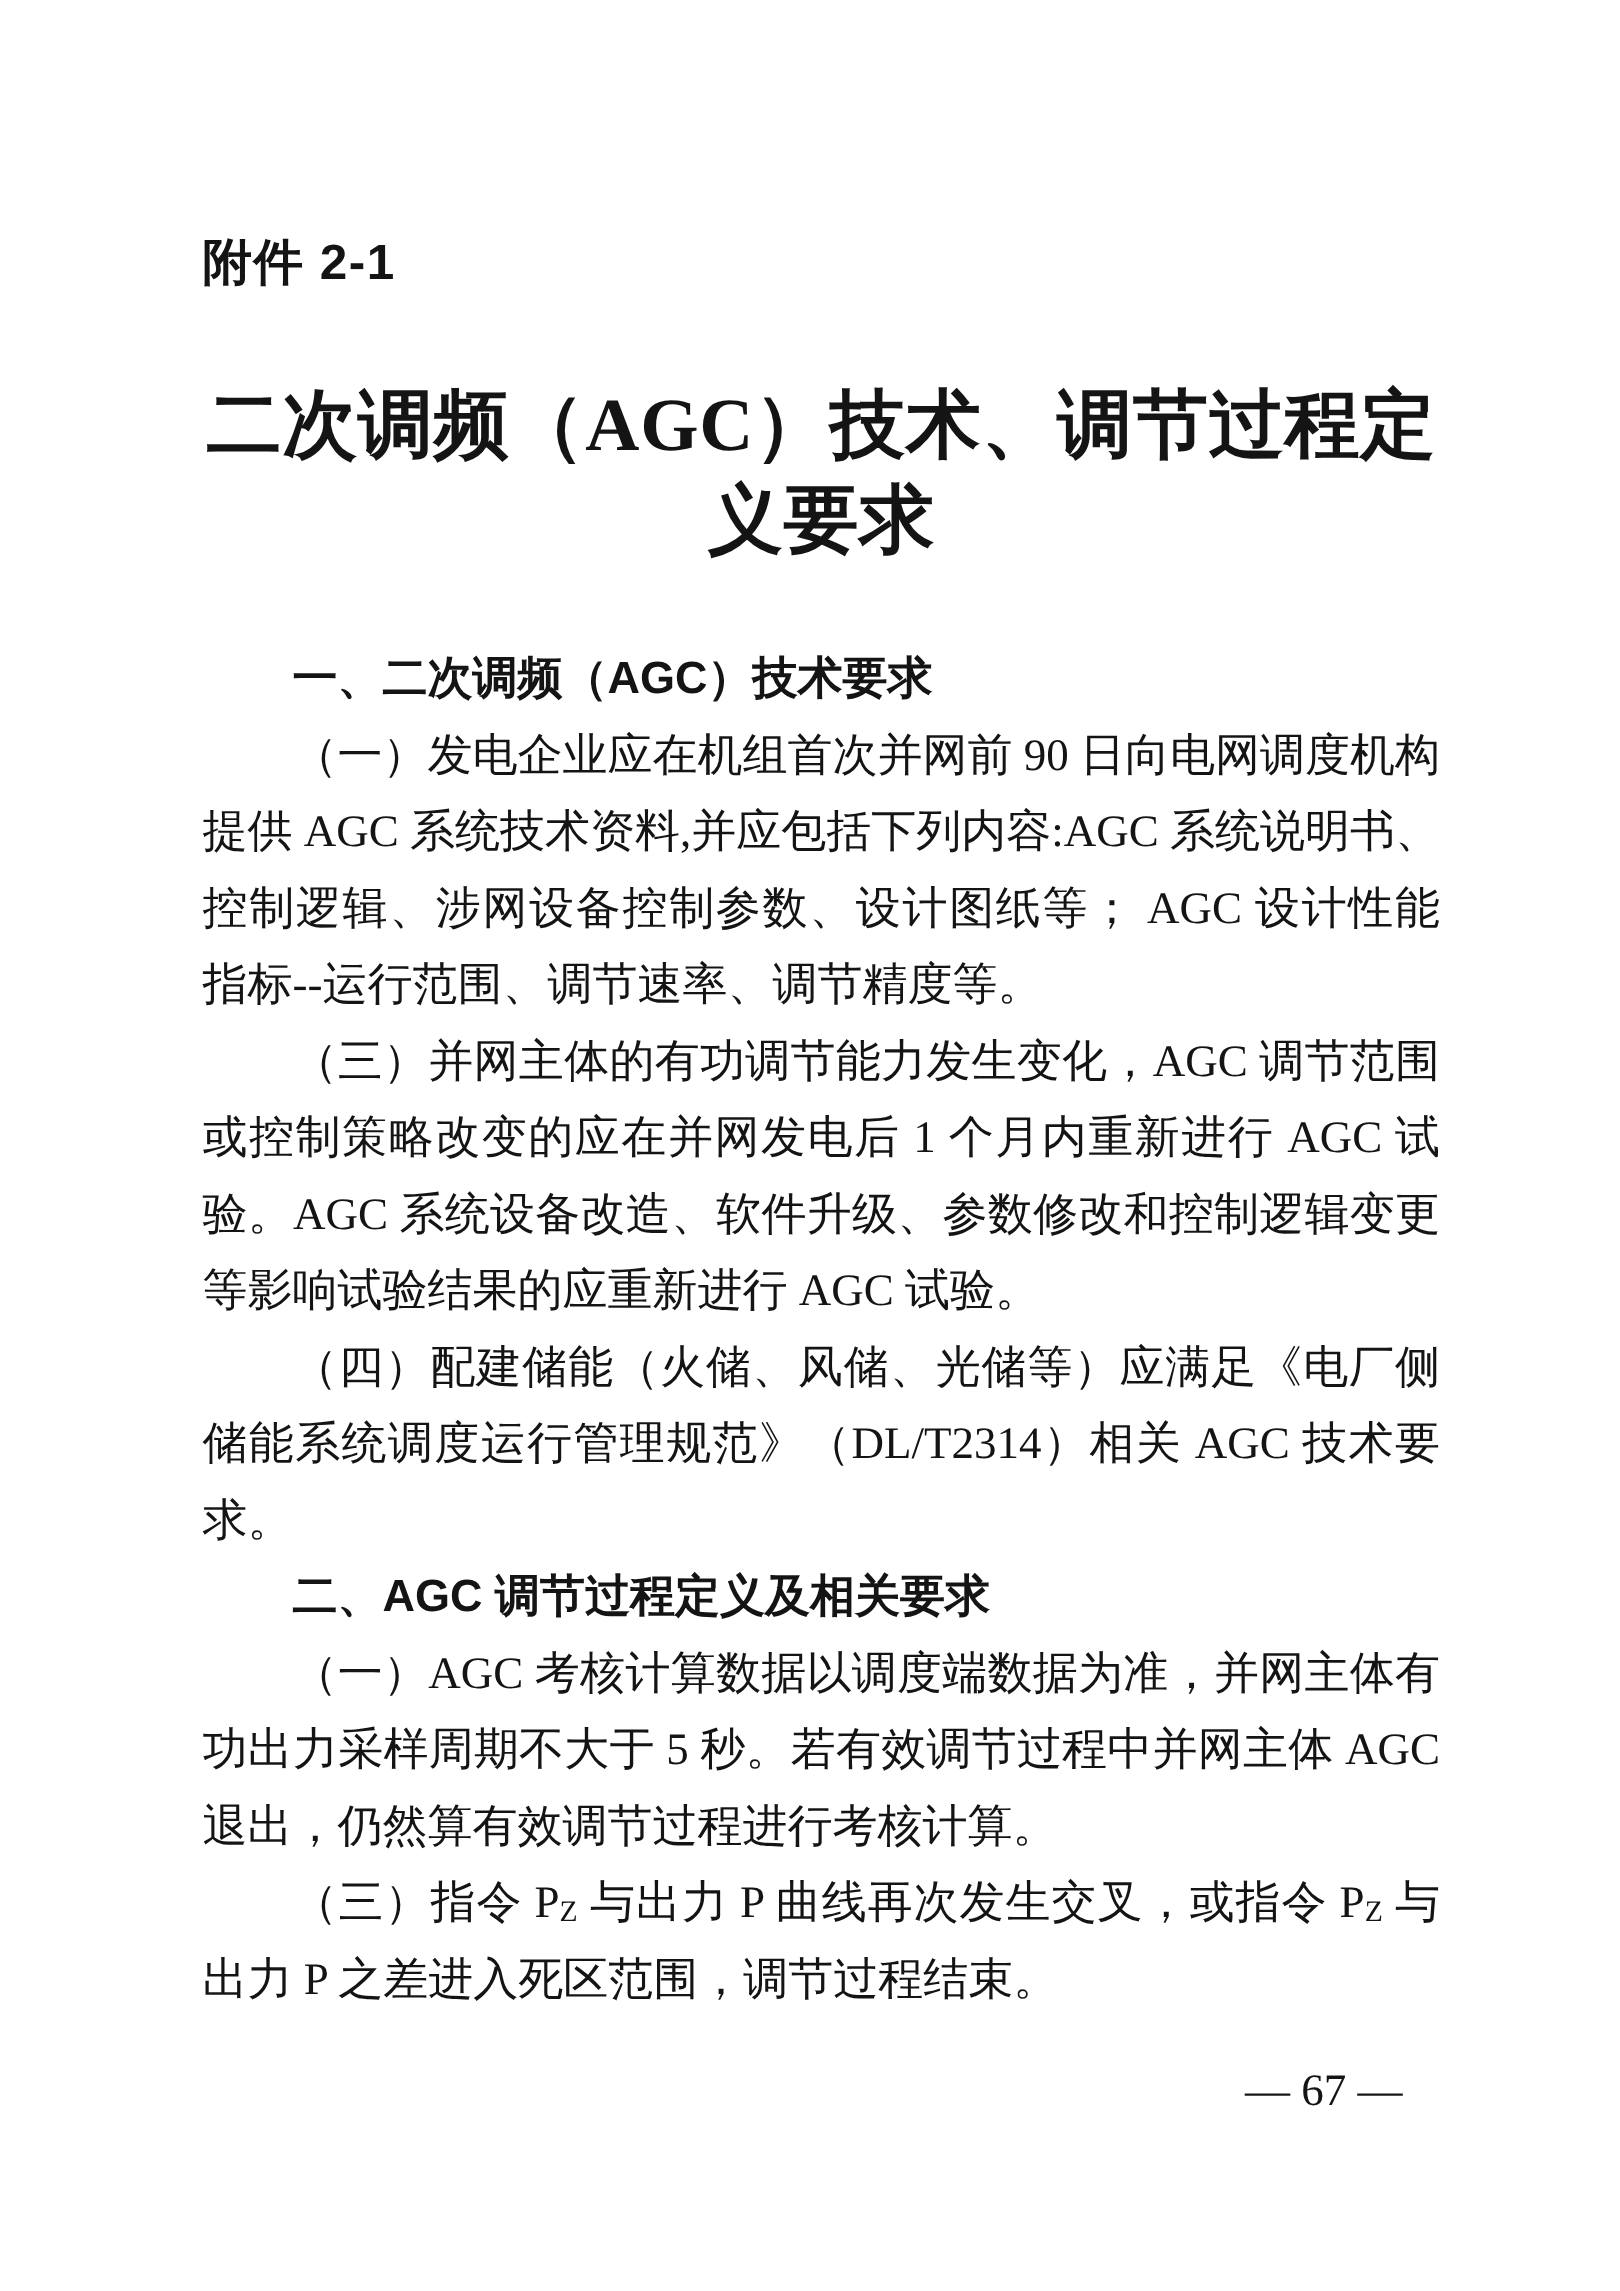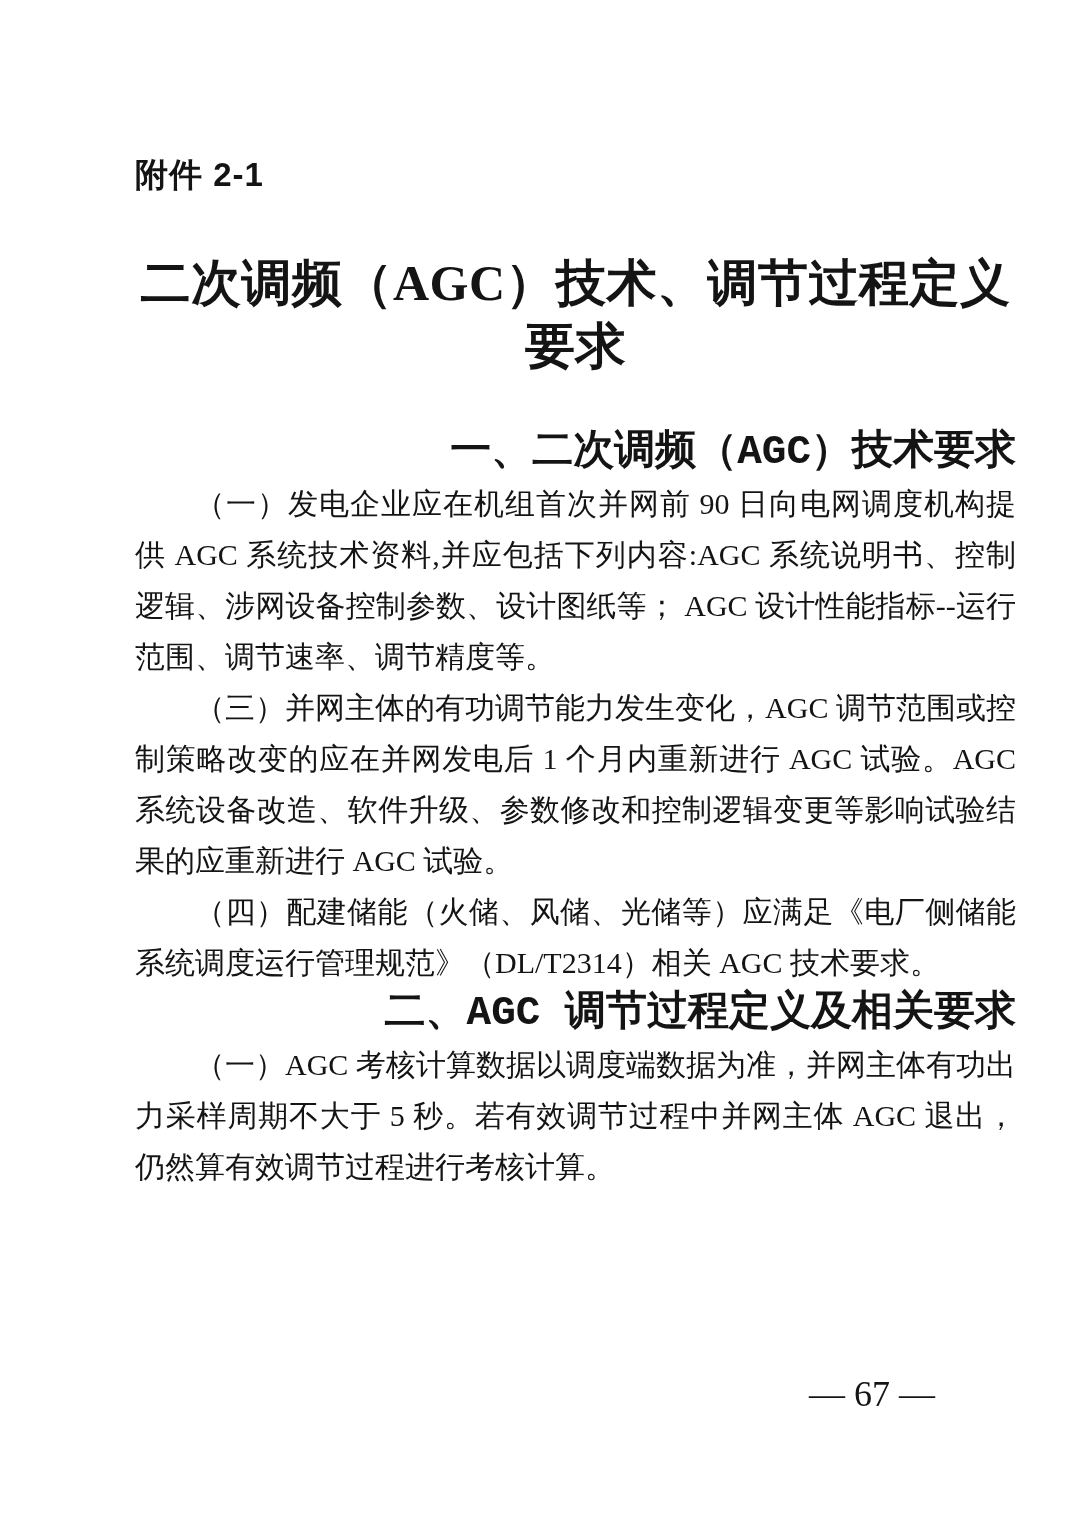--- a/index.html
+++ b/index.html
@@ -6,21 +6,21 @@
     margin: 0;
     padding: 0;
     background: #ffffff;
   }
   .page {
     position: relative;
     width: 1080px;
     height: 1527px;
     margin: 0 auto;
     box-sizing: border-box;
-    padding: 156px 64px 0 135px;
+    padding: 156px 120px 0 135px;
     background: #ffffff;
     color: #141414;
     overflow: hidden;
   }
   .attachment {
     font-family: "Liberation Sans", "DejaVu Sans", sans-serif;
     font-weight: 600;
     font-size: 33px;
     line-height: 38px;
     letter-spacing: 1px;
@@ -33,46 +33,45 @@
     line-height: 1.25;
     text-align: center;
     letter-spacing: 0.5px;
   }
   .doc-body {
     font-size: 30px;
     line-height: 51px;
   }
   .sec-heading {
     margin: 0;
-    font-family: Liberation Mono, monospace;
+    font-family: Liberation Sans, sans-serif;
     font-weight: 700;
-    font-size: 41px;
+    font-size: 30px;
     line-height: 51px;
     text-indent: 2em;
-    text-align: right;
   }
   .para {
     margin: 0;
     font-family: "Liberation Serif", "DejaVu Serif", serif;
     font-size: 30px;
     line-height: 51px;
     text-indent: 2em;
     text-align: justify;
   }
   .para sub {
     font-size: 0.66em;
     vertical-align: -0.14em;
     line-height: 0;
   }
   .page-footer {
     position: absolute;
     right: 145px;
     bottom: 118px;
     font-family: "Liberation Serif", "DejaVu Serif", serif;
-    font-size: 36px;
+    font-size: 30px;
     line-height: 30px;
   }
 </style>
 </head>
 <body>
 
 <div class="page">
 
   <div class="attachment">附件 2-1</div>
 
@@ -87,20 +86,21 @@
 
     <p class="para">（三）并网主体的有功调节能力发生变化，AGC 调节范围或控制策略改变的应在并网发电后 1 个月内重新进行 AGC 试验。AGC 系统设备改造、软件升级、参数修改和控制逻辑变更等影响试验结果的应重新进行 AGC 试验。</p>
 
     <p class="para">（四）配建储能（火储、风储、光储等）应满足《电厂侧储能系统调度运行管理规范》（DL/T2314）相关 AGC 技术要求。</p>
 
     <h2 class="sec-heading">二、AGC 调节过程定义及相关要求</h2>
 
     <p class="para">（一）AGC 考核计算数据以调度端数据为准，并网主体有功出力采样周期不大于 5 秒。若有效调节过程中并网主体 AGC 退出，仍然算有效调节过程进行考核计算。</p>
 
 
+    <p class="para">（三）指令 P<sub>Z</sub> 与出力 P 曲线再次发生交叉，或指令 P<sub>Z</sub> 与出力 P 之差进入死区范围，调节过程结束。</p>
 
   </div>
 
   <div class="page-footer">
     <span>— 67 —</span>
   </div>
 
 </div>
 
 </body></html>

